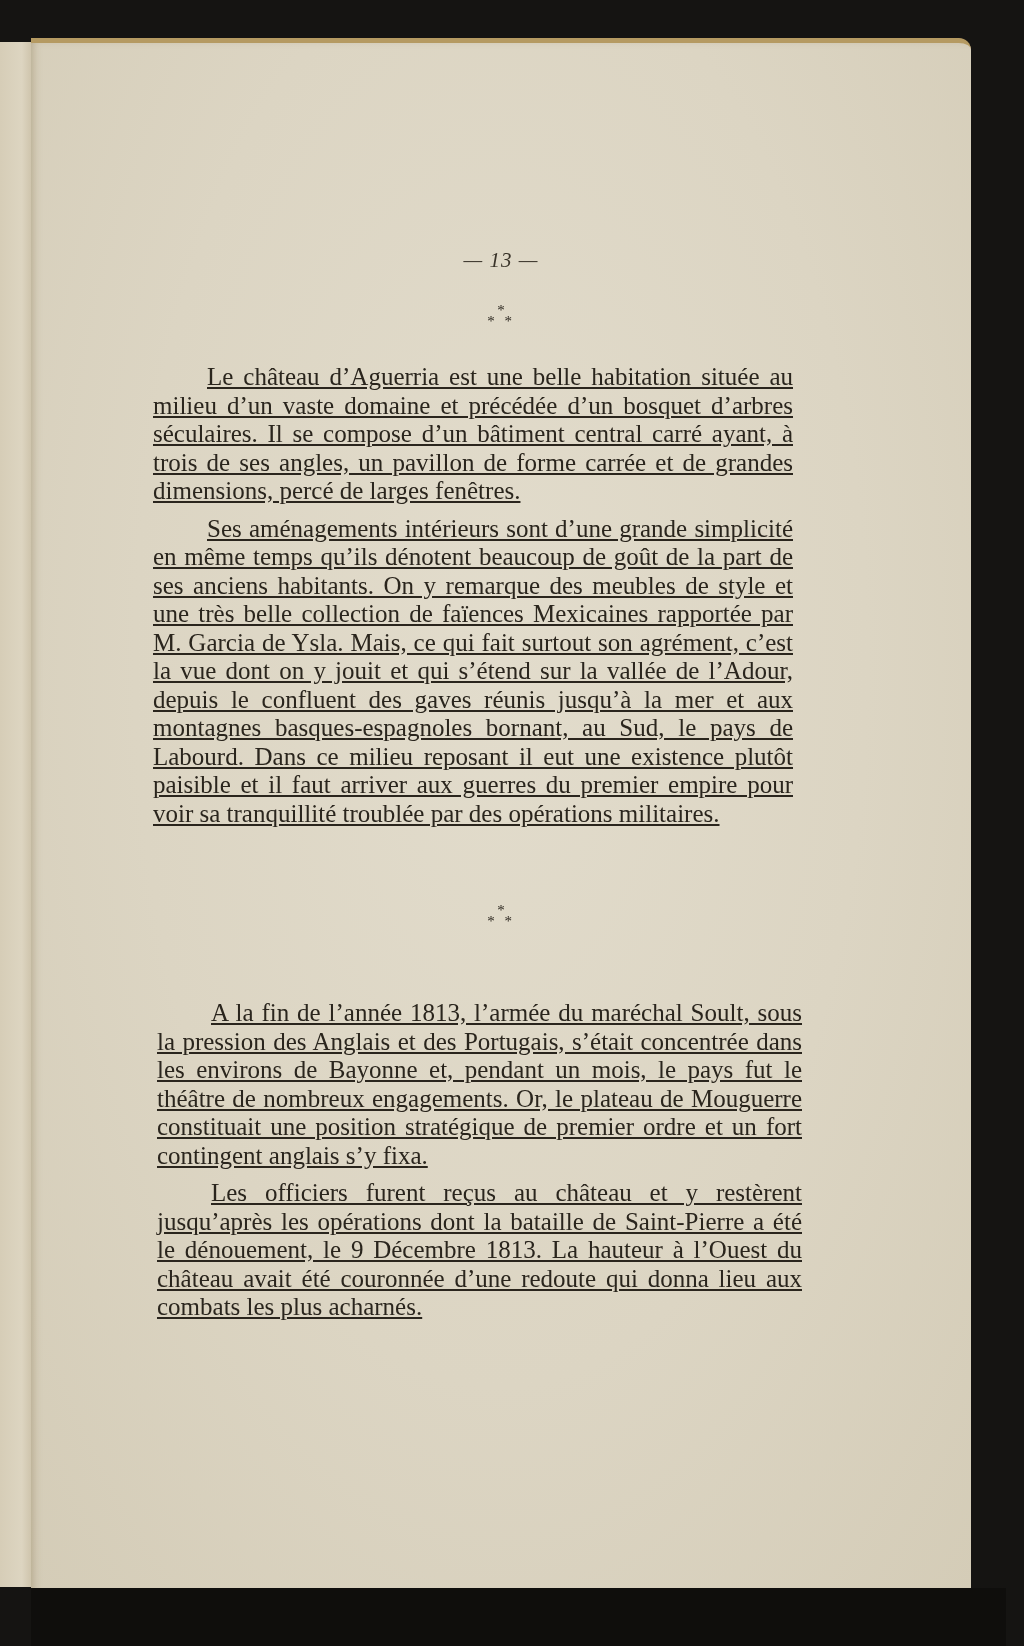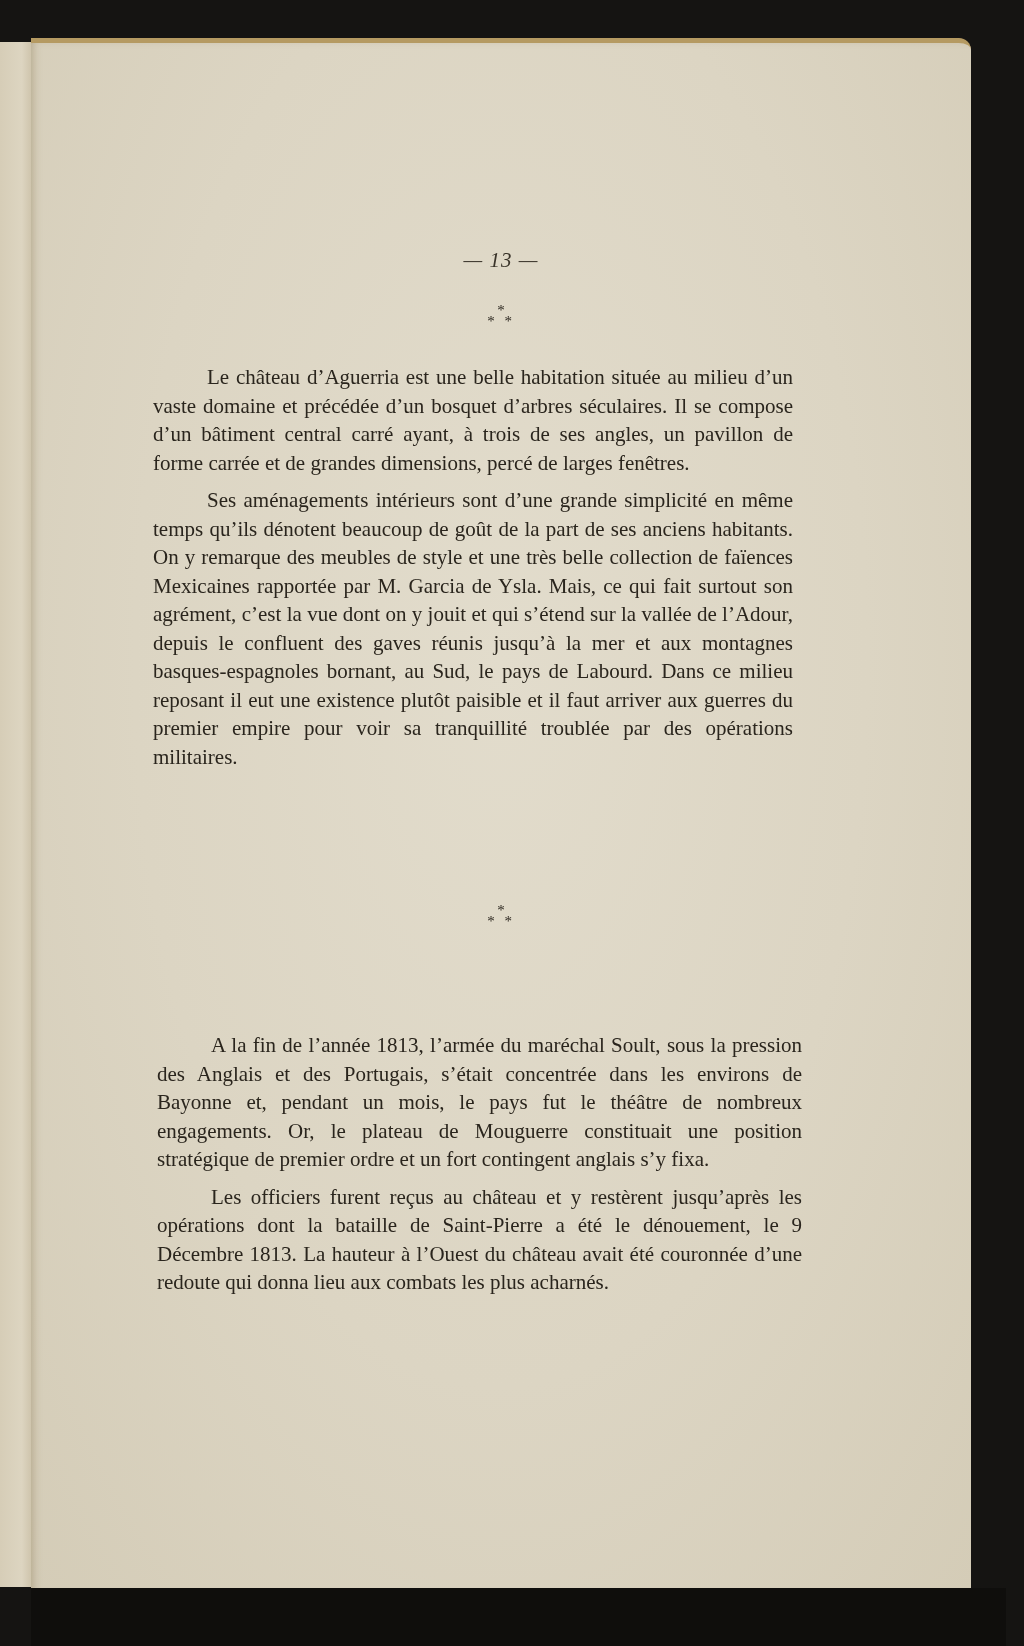--- a/index.html
+++ b/index.html
@@ -29,26 +29,27 @@
       text-align: center; font-size: 21px; color: #3a342a; letter-spacing: 1px; font-style: italic;
     }
     .asterism {
       position: absolute; left: 0; width: 100%; text-align: center;
       color: #2d2820; font-size: 15px; line-height: 11px;
     }
     .asterism .top { display: block; }
     .asterism .bottom { display: block; letter-spacing: 3px; }
     .text-block {
       position: absolute; color: #2a251d;
-      font-size: 21px; line-height: 28.5px;
+      font-size: 25px; line-height: 28.5px;
       text-align: justify;
+      text-decoration: underline;
     }
     .text-block p { margin: 0 0 9px 0; text-indent: 54px; }
     .block-1 { left: 122px; top: 320px; width: 640px; }
-    .block-2 { left: 126px; top: 956px; width: 645px; margin-top: 32px; }
+    .block-2 { left: 126px; top: 956px; width: 645px; }
     .page-bottom-shadow {
       position: absolute; left: 31px; top: 1588px; width: 975px; height: 58px;
       background: #0f0e0c;
     }
   </style>
 </head>
 <body>
 
 <div class="left-page"></div>
 

